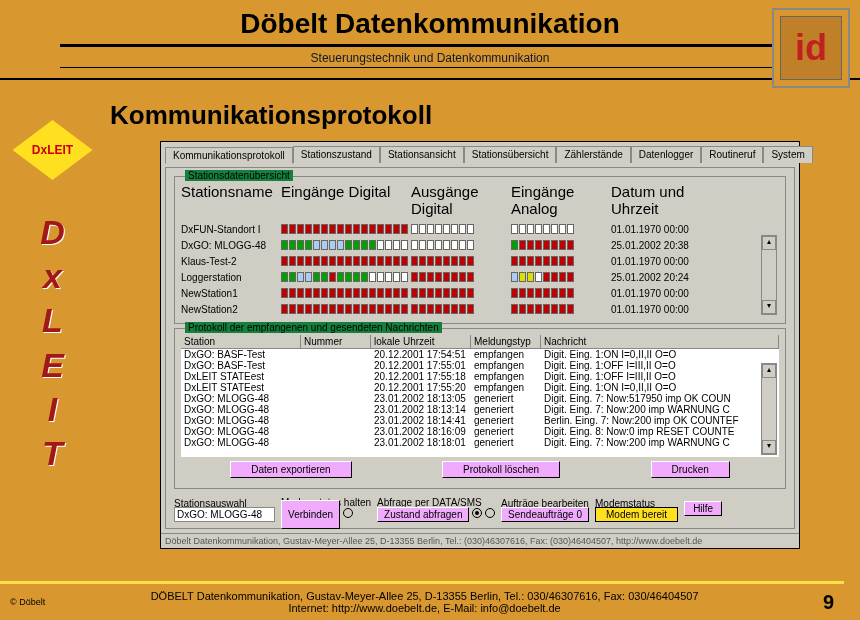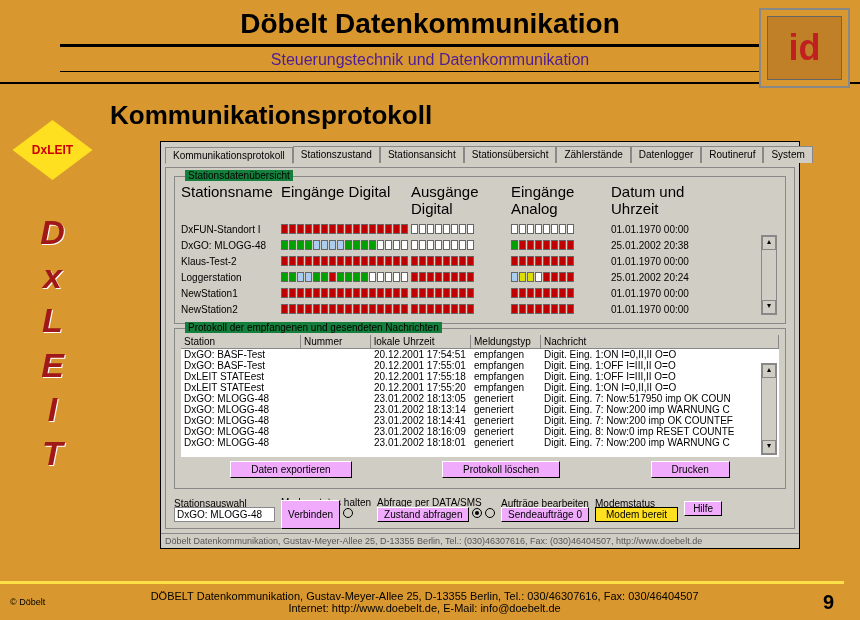--- a/index.html
+++ b/index.html
@@ -1,22 +1,22 @@
 <!DOCTYPE html>
 <html><head>
 <meta charset="utf-8">
 <style>
 *{box-sizing:border-box;margin:0;padding:0;font-family:Arial,sans-serif}
 body{width:860px;height:620px;background:#d9982f;position:relative;overflow:hidden}
 .header{background:#d9982f;padding:8px 0;text-align:center;border-bottom:2px solid #000}
 .title{font-size:28px;font-weight:bold;color:#000}
-.subtitle{font-size:16px;color:#4c1d95;margin-top:4px}
+.subtitle{font-size:12px;color:#0f172a;margin-top:4px}
 .hr1{height:3px;background:#000;margin:4px 60px}
 .hr2{height:1px;background:#000;margin:2px 60px}
-.logo{position:absolute;top:8px;right:10px;width:91px;height:80px;background:#d9982f;border:2px solid #888}
+.logo{position:absolute;top:8px;right:10px;width:78px;height:80px;background:#d9982f;border:2px solid #888}
 .logo-in{margin:6px;height:64px;background:#c08028;display:flex;align-items:center;justify-content:center;font-size:36px;font-weight:bold;color:#c02020;border:1px solid #666}
 .sidebar{position:absolute;left:5px;top:120px;width:95px}
 .diamond{width:80px;height:60px;background:#ffe020;transform:rotate(0deg);clip-path:polygon(50% 0,100% 50%,50% 100%,0 50%);margin:0 auto;display:flex;align-items:center;justify-content:center;font-size:12px;font-weight:bold;color:#c00}
 .vert{margin-top:30px;text-align:center}
 .vert div{font-size:34px;font-weight:bold;font-style:italic;color:#a01818;line-height:1.3;text-shadow:1px 1px 0 #fff}
 .main{position:absolute;left:110px;top:100px;right:10px}
 .page-title{font-size:26px;font-weight:bold;margin-bottom:10px}
 .app{width:640px;background:#d0cdc4;border:1px solid #000;font-size:10px;margin-left:50px}
 .titlebar{background:linear-gradient(90deg,#0a246a,#a6caf0);color:#fff;padding:2px 4px;display:flex;align-items:center;justify-content:space-between;font-size:11px}
 .winbtns{display:flex;gap:1px}
@@ -420,21 +420,21 @@
               <div class="ph2"></div>
               <div class="ph3">23.01.2002 18:13:14</div>
               <div class="ph4">generiert</div>
               <div class="ph5">Digit. Eing. 7: Now:200 imp WARNUNG C</div>
             </div>
             <div class="proto-row">
               <div class="ph1">DxGO: MLOGG-48</div>
               <div class="ph2"></div>
               <div class="ph3">23.01.2002 18:14:41</div>
               <div class="ph4">generiert</div>
-              <div class="ph5">Digit. Eing. 7: Now:200 imp OK COUNTEF</div>
+              <div class="ph5">Berlin. Eing. 7: Now:200 imp OK COUNTEF</div>
             </div>
             <div class="proto-row">
               <div class="ph1">DxGO: MLOGG-48</div>
               <div class="ph2"></div>
               <div class="ph3">23.01.2002 18:16:09</div>
               <div class="ph4">generiert</div>
               <div class="ph5">Digit. Eing. 8: Now:0 imp RESET COUNTE</div>
             </div>
             <div class="proto-row">
               <div class="ph1">DxGO: MLOGG-48</div>

